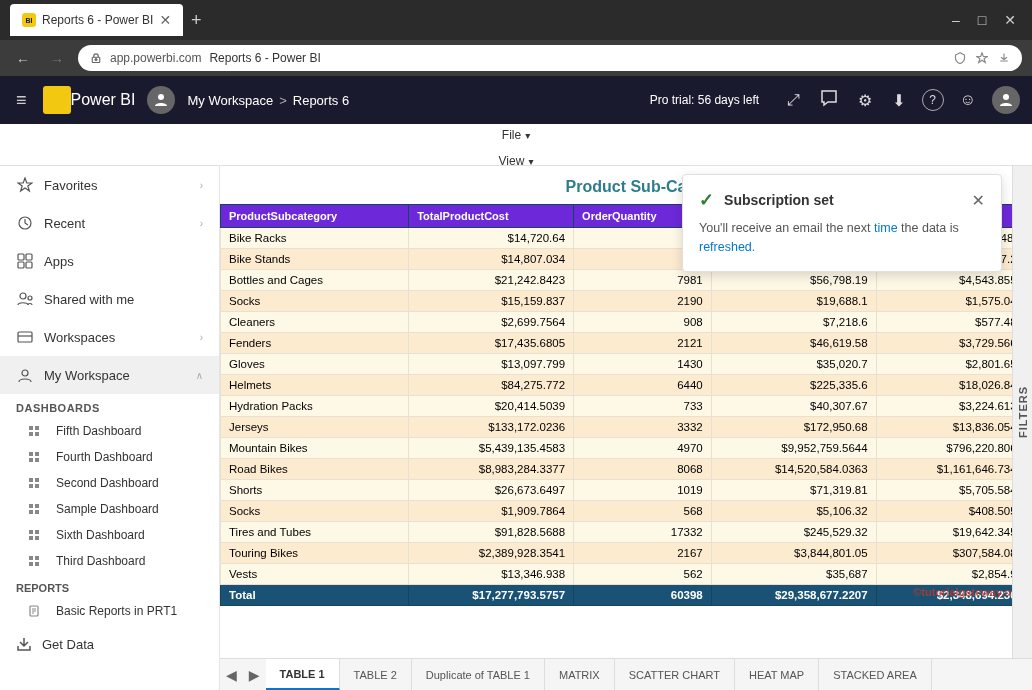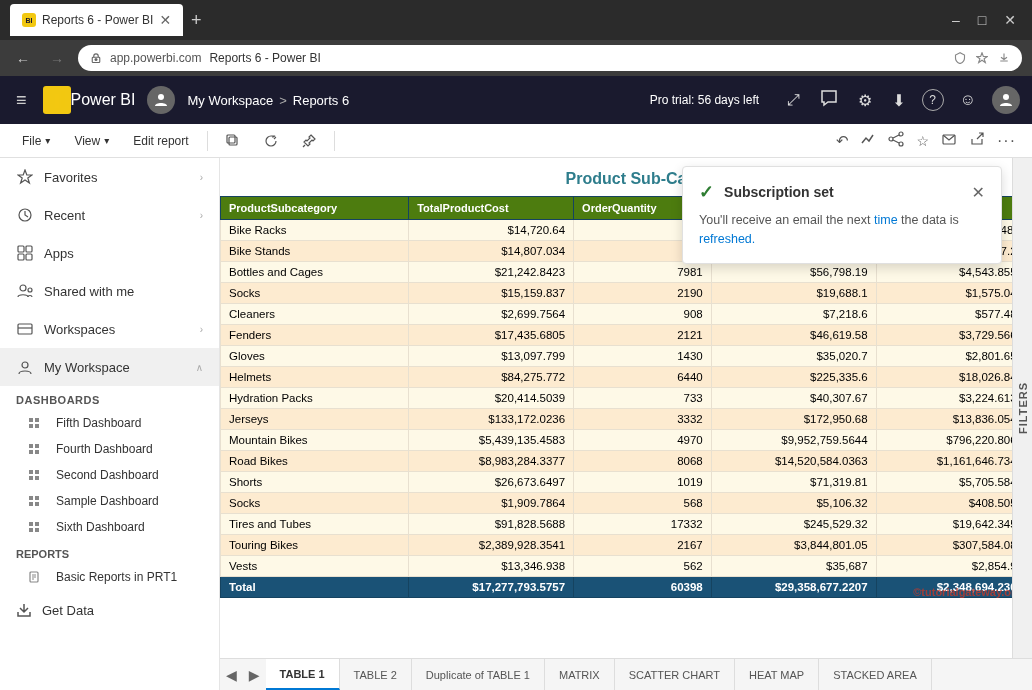--- a/index.html
+++ b/index.html
@@ -34,21 +34,21 @@
     .user-avatar { width: 28px; height: 28px; border-radius: 50%; background: #666; display: flex; align-items: center; justify-content: center; color: #fff; font-size: 12px; cursor: pointer; }
     .breadcrumb { color: #fff; font-size: 13px; display: flex; align-items: center; gap: 6px; }
     .breadcrumb-separator { color: #aaa; }
     .breadcrumb-link { color: #fff; }
     .breadcrumb-current { color: #fff; font-weight: 500; }
     .pro-trial { color: #fff; font-size: 12px; margin-left: auto; margin-right: 8px; }
     .top-nav-icons { display: flex; align-items: center; gap: 12px; color: #ccc; margin-left: 4px; }
     .top-nav-icon { cursor: pointer; font-size: 16px; padding: 4px; color: #ddd; }
 
     
-    .toolbar { background: #fff; height: 34px; display: flex; align-items: center; padding: 0 12px; border-bottom: 1px solid #e0e0e0; gap: 4px; }
+    .toolbar { background: #fff; height: 42px; display: flex; align-items: center; padding: 0 20px; border-bottom: 1px solid #e0e0e0; gap: 4px; flex-direction: column; }
     .toolbar-btn { padding: 4px 10px; font-size: 12px; cursor: pointer; color: #333; display: flex; align-items: center; gap: 4px; border: none; background: none; border-radius: 3px; }
     .toolbar-separator { width: 1px; height: 20px; background: #ddd; margin: 0 4px; }
     .toolbar-right { margin-left: auto; display: flex; align-items: center; gap: 4px; color: #555; }
 
     
     .main-layout { display: flex; flex: 1; overflow: hidden; }
 
     
     .sidebar { width: 220px; background: #fff; border-right: 1px solid #e5e5e5; display: flex; flex-direction: column; overflow-y: auto; flex-shrink: 0; }
     .nav-item { display: flex; align-items: center; padding: 10px 16px; cursor: pointer; color: #333; font-size: 13px; gap: 10px; }
@@ -64,21 +64,21 @@
     
     .content-area { flex: 1; display: flex; flex-direction: column; overflow: hidden; position: relative; background: #f8f8f8; }
 
     
     .report-area { flex: 1; overflow: hidden; background: #fff; position: relative; }
 
     
     .report-table-container { overflow: auto; height: 100%; padding: 0; }
     .report-title { text-align: center; font-size: 16px; font-weight: 600; color: #2e7d8c; padding: 12px 0 8px; background: #fff; }
     table.data-table { width: 100%; border-collapse: collapse; font-size: 11.5px; }
-    table.data-table thead tr { background: #4d7c0f; color: #fff; }
+    table.data-table thead tr { background: #6d28d9; color: #fff; }
     table.data-table thead th { padding: 5px 8px; text-align: left; font-weight: 600; font-size: 11px; border: 1px solid #154360; }
     table.data-table tbody tr:nth-child(odd) { background: #fef9e7; }
     table.data-table tbody tr:nth-child(even) { background: #fdebd0; }
     table.data-table tbody td { padding: 4px 8px; border: 1px solid #e8e0d0; }
     table.data-table tbody tr.total-row { background: #1a5276; color: #fff; font-weight: bold; }
     table.data-table tbody tr.total-row td { border: 1px solid #154360; }
     .td-right { text-align: right; }
 
     
     .bottom-tabs { height: 32px; background: #f5f5f5; border-top: 1px solid #ddd; display: flex; align-items: center; gap: 0; overflow: hidden; }
@@ -360,20 +360,29 @@
         <span>Sample Dashboard</span>
       </div>
       <div class="nav-sub-item">
         <svg width="12" height="12" viewBox="0 0 12 12">
             <rect x="1" y="1" width="4" height="4" fill="#888"></rect>
             <rect x="7" y="1" width="4" height="4" fill="#888"></rect>
             <rect x="1" y="7" width="4" height="4" fill="#888"></rect>
             <rect x="7" y="7" width="4" height="4" fill="#888"></rect>
           </svg>
         <span>Sixth Dashboard</span>
+      </div>
+      <div class="nav-sub-item">
+        <svg width="12" height="12" viewBox="0 0 12 12">
+            <rect x="1" y="1" width="4" height="4" fill="#888"></rect>
+            <rect x="7" y="1" width="4" height="4" fill="#888"></rect>
+            <rect x="1" y="7" width="4" height="4" fill="#888"></rect>
+            <rect x="7" y="7" width="4" height="4" fill="#888"></rect>
+          </svg>
+        <span>Third Dashboard</span>
       </div>
 
       <div class="reports-divider">REPORTS</div>
       <div class="nav-sub-item" style="overflow:hidden;white-space:nowrap;text-overflow:ellipsis;">
         <svg width="12" height="12" viewBox="0 0 12 12">
             <rect x="2" y="1" width="8" height="10" rx="1" fill="none" stroke="#888" stroke-width="1.2"></rect>
             <line x1="4" y1="4" x2="8" y2="4" stroke="#888" stroke-width="1"></line>
             <line x1="4" y1="6" x2="8" y2="6" stroke="#888" stroke-width="1"></line>
             <line x1="4" y1="8" x2="6" y2="8" stroke="#888" stroke-width="1"></line>
           </svg>

